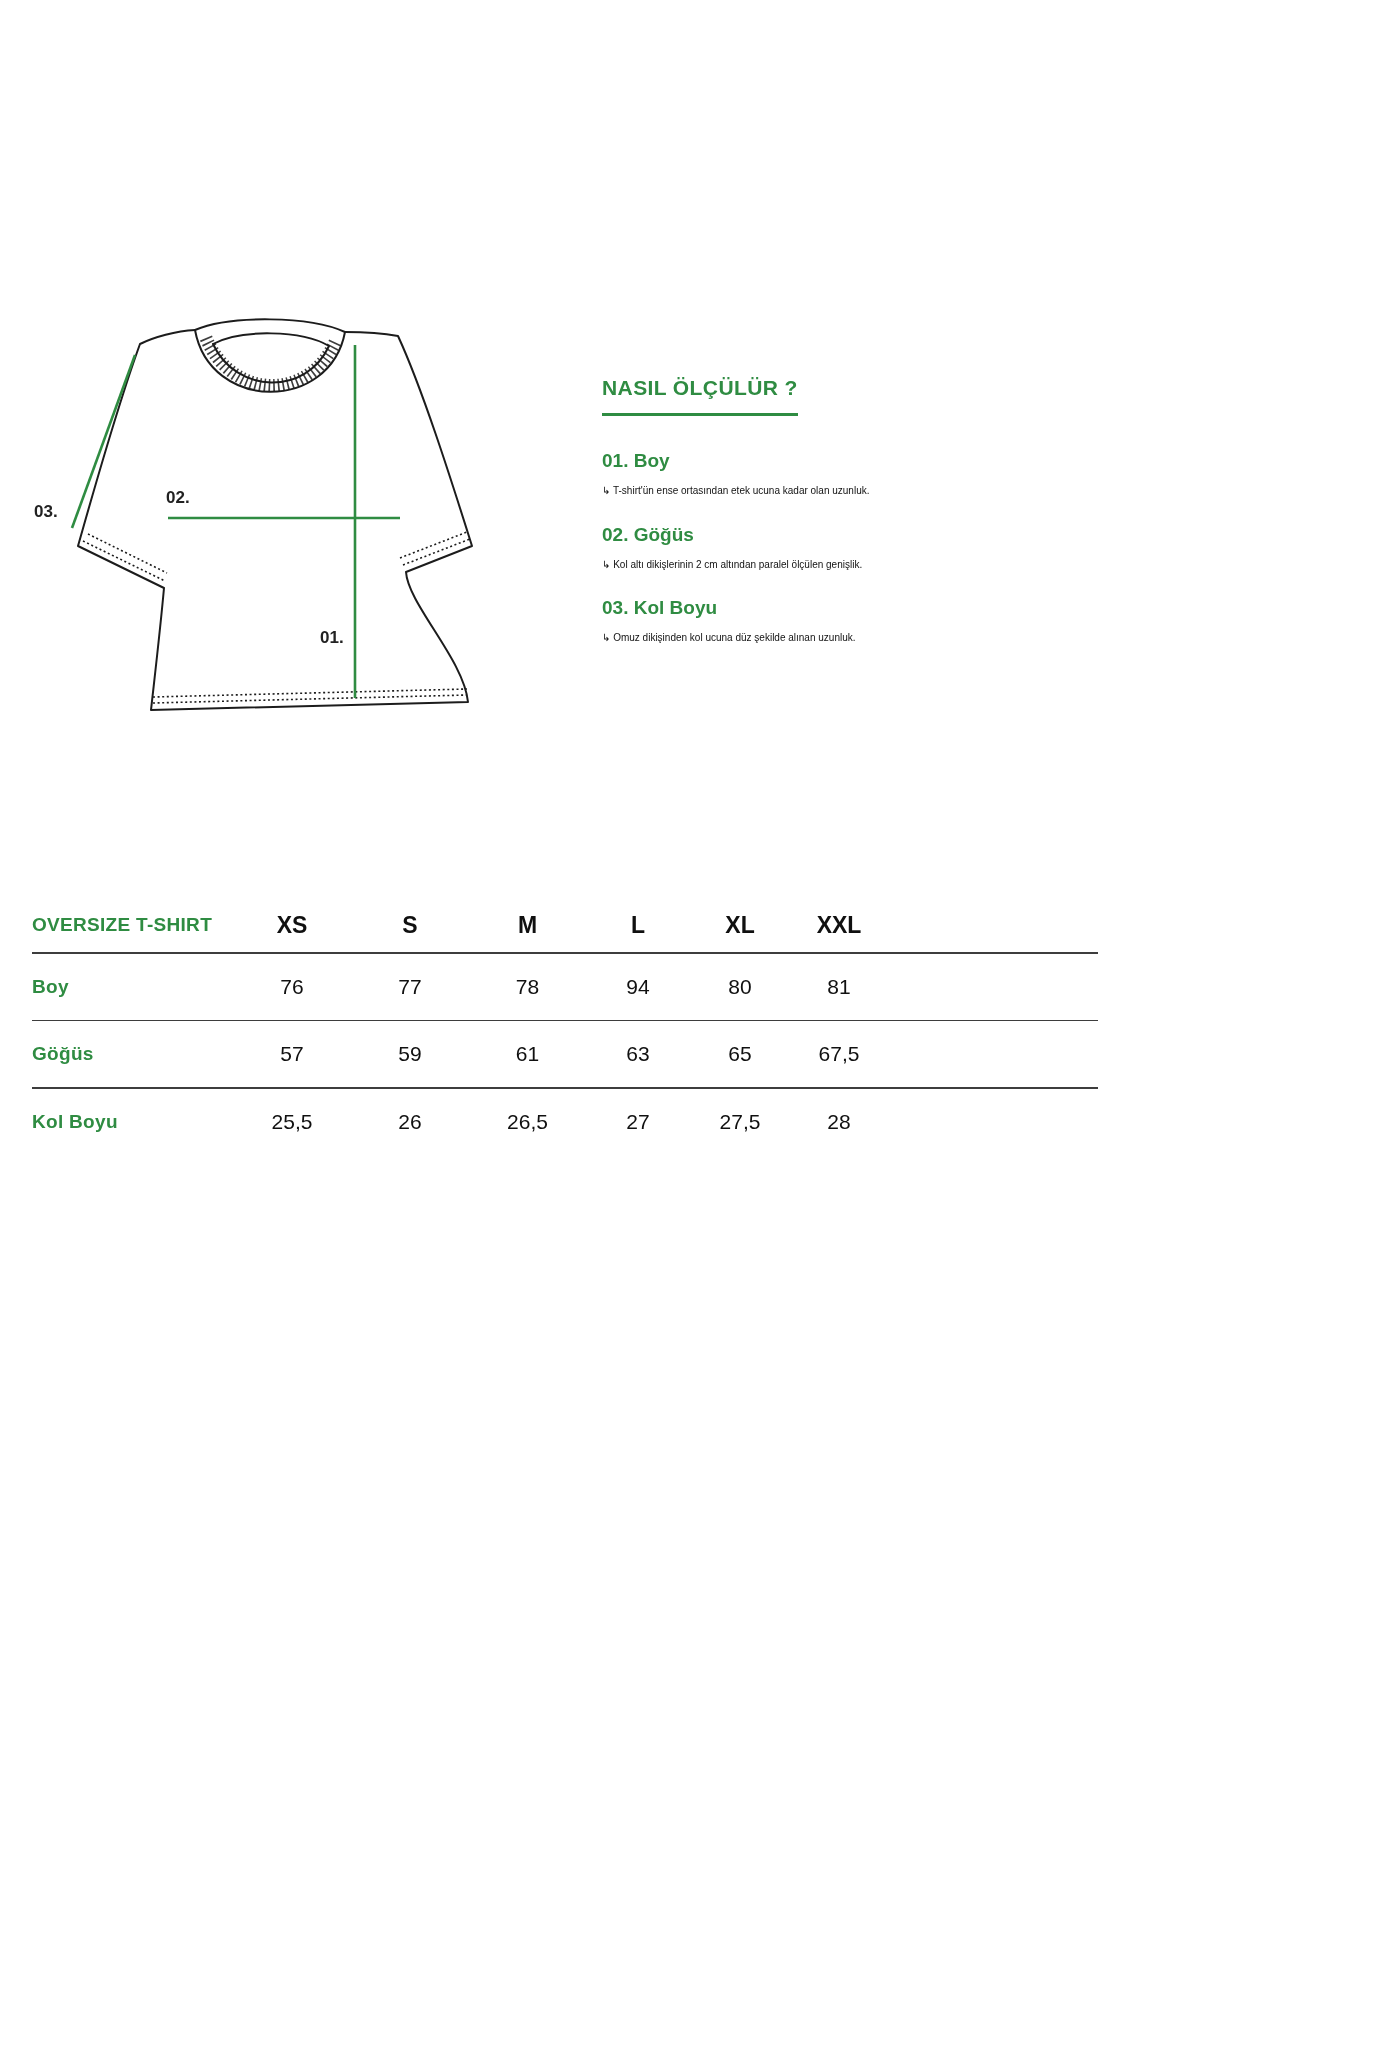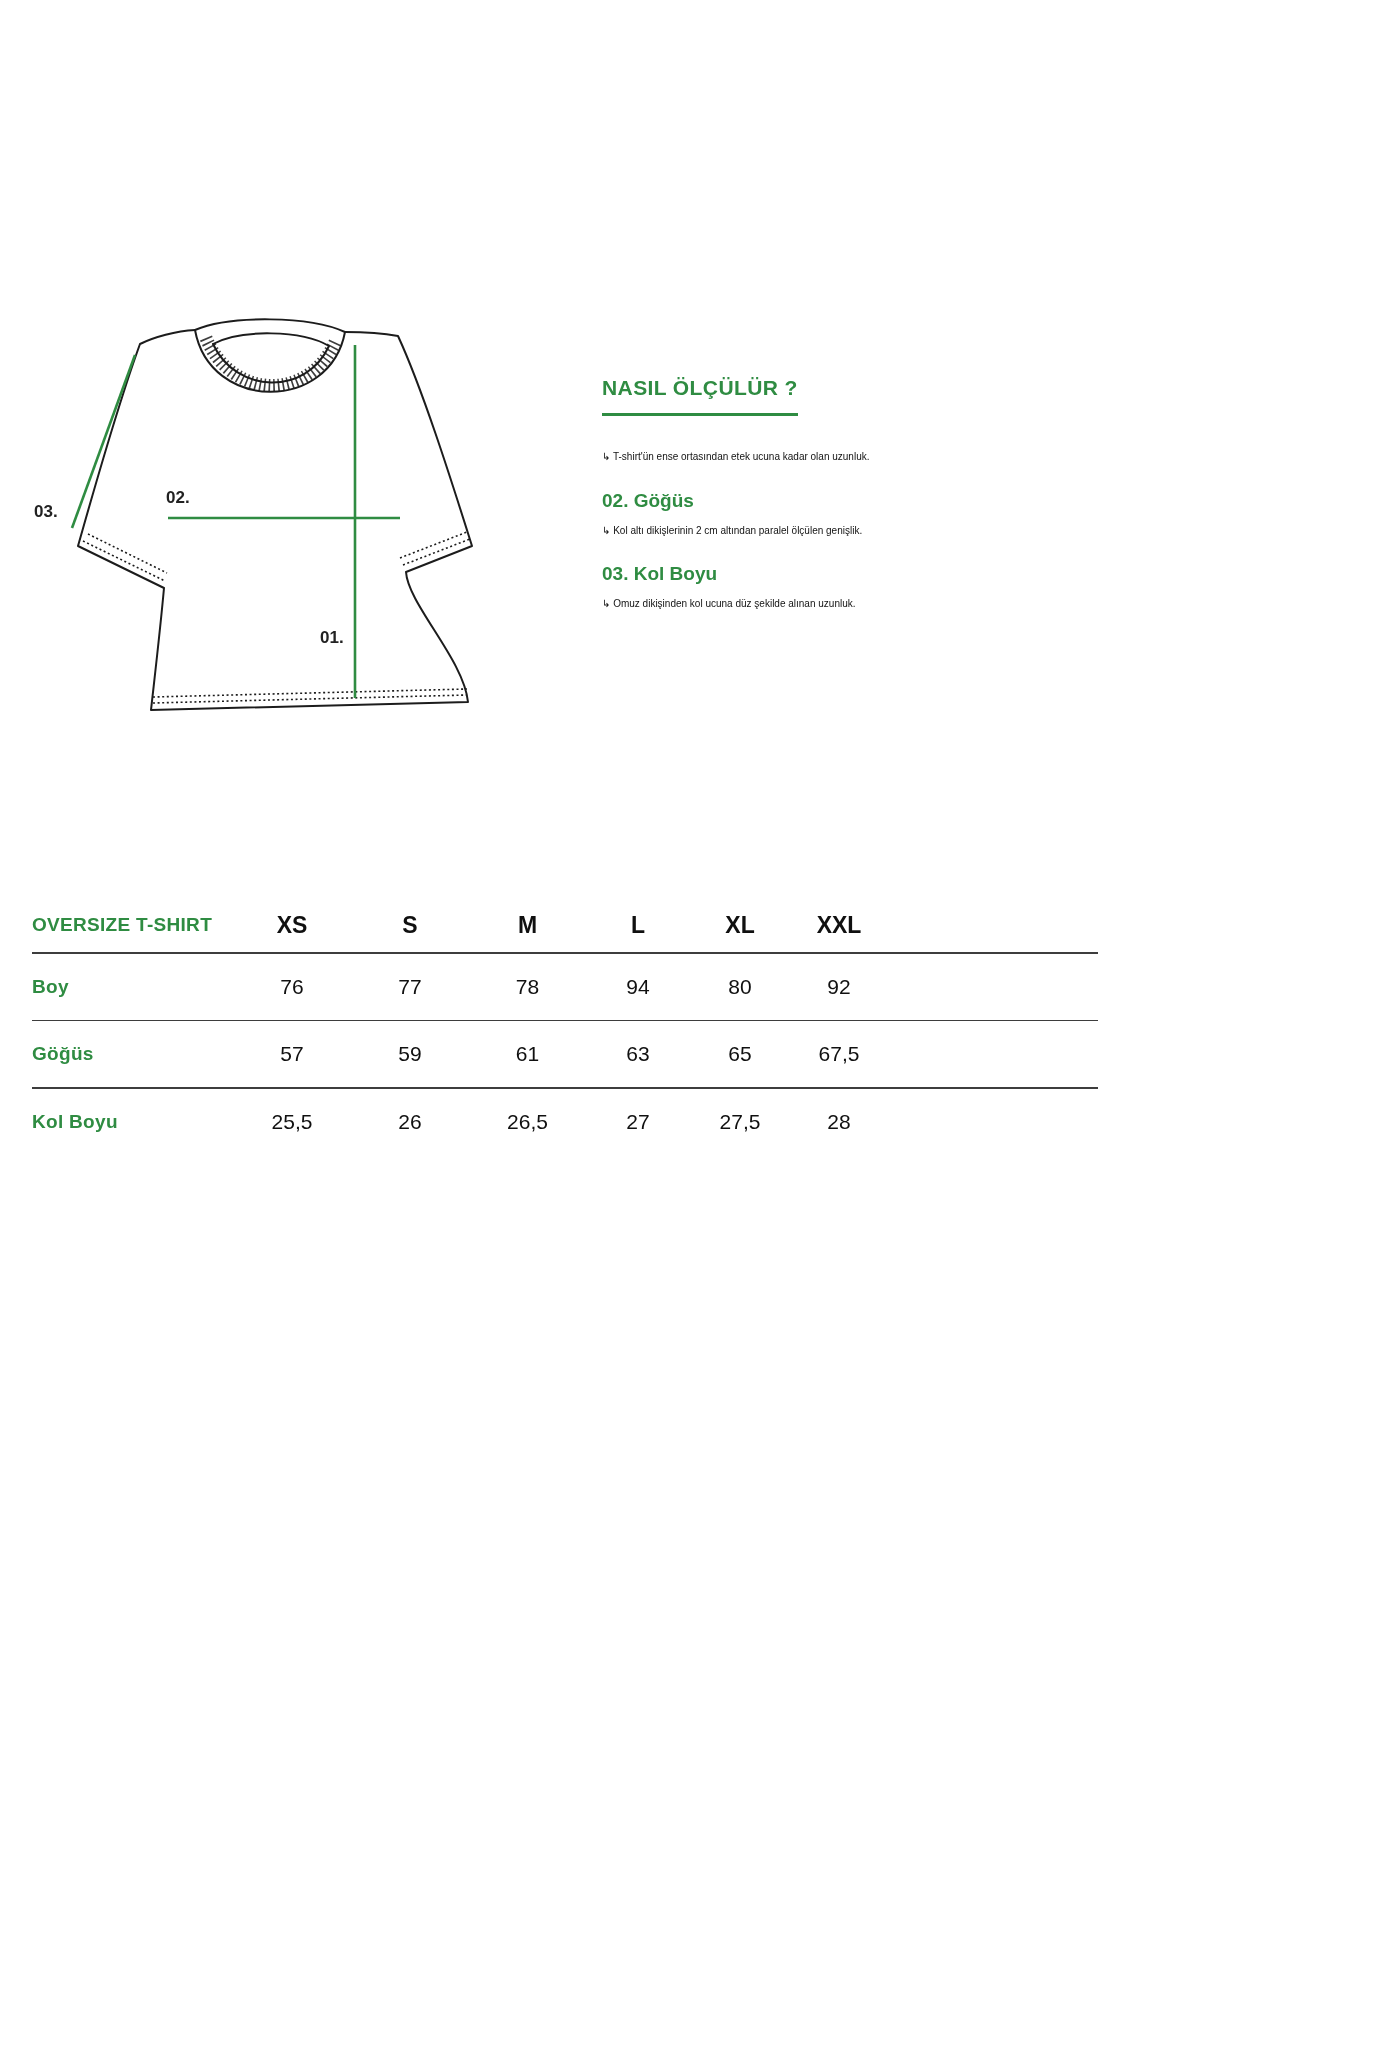--- a/index.html
+++ b/index.html
@@ -73,20 +73,21 @@
     </svg>
     <span class="mlabel l03">03.</span>
     <span class="mlabel l02">02.</span>
     <span class="mlabel l01">01.</span>
   </div>
 
   <div class="howto">
     <h2 class="howto-title">NASIL ÖLÇÜLÜR ?</h2>
 
     <div class="howto-item">
+      <h3>01. Boy</h3>
       <p>↳ T-shirt'ün ense ortasından etek ucuna kadar olan uzunluk.</p>
     </div>
 
     <div class="howto-item">
       <h3>02. Göğüs</h3>
       <p>↳ Kol altı dikişlerinin 2 cm altından paralel ölçülen genişlik.</p>
     </div>
 
     <div class="howto-item">
       <h3>03. Kol Boyu</h3>
@@ -108,21 +109,21 @@
 
     <div class="divider"></div>
 
     <div class="trow tbody">
       <div class="tlabel">Boy</div>
       <div class="tval">76</div>
       <div class="tval">77</div>
       <div class="tval">78</div>
       <div class="tval">94</div>
       <div class="tval">80</div>
-      <div class="tval">92</div>
+      <div class="tval">81</div>
     </div>
 
     <div class="divider"></div>
 
     <div class="trow tbody">
       <div class="tlabel">Göğüs</div>
       <div class="tval">57</div>
       <div class="tval">59</div>
       <div class="tval">61</div>
       <div class="tval">63</div>

